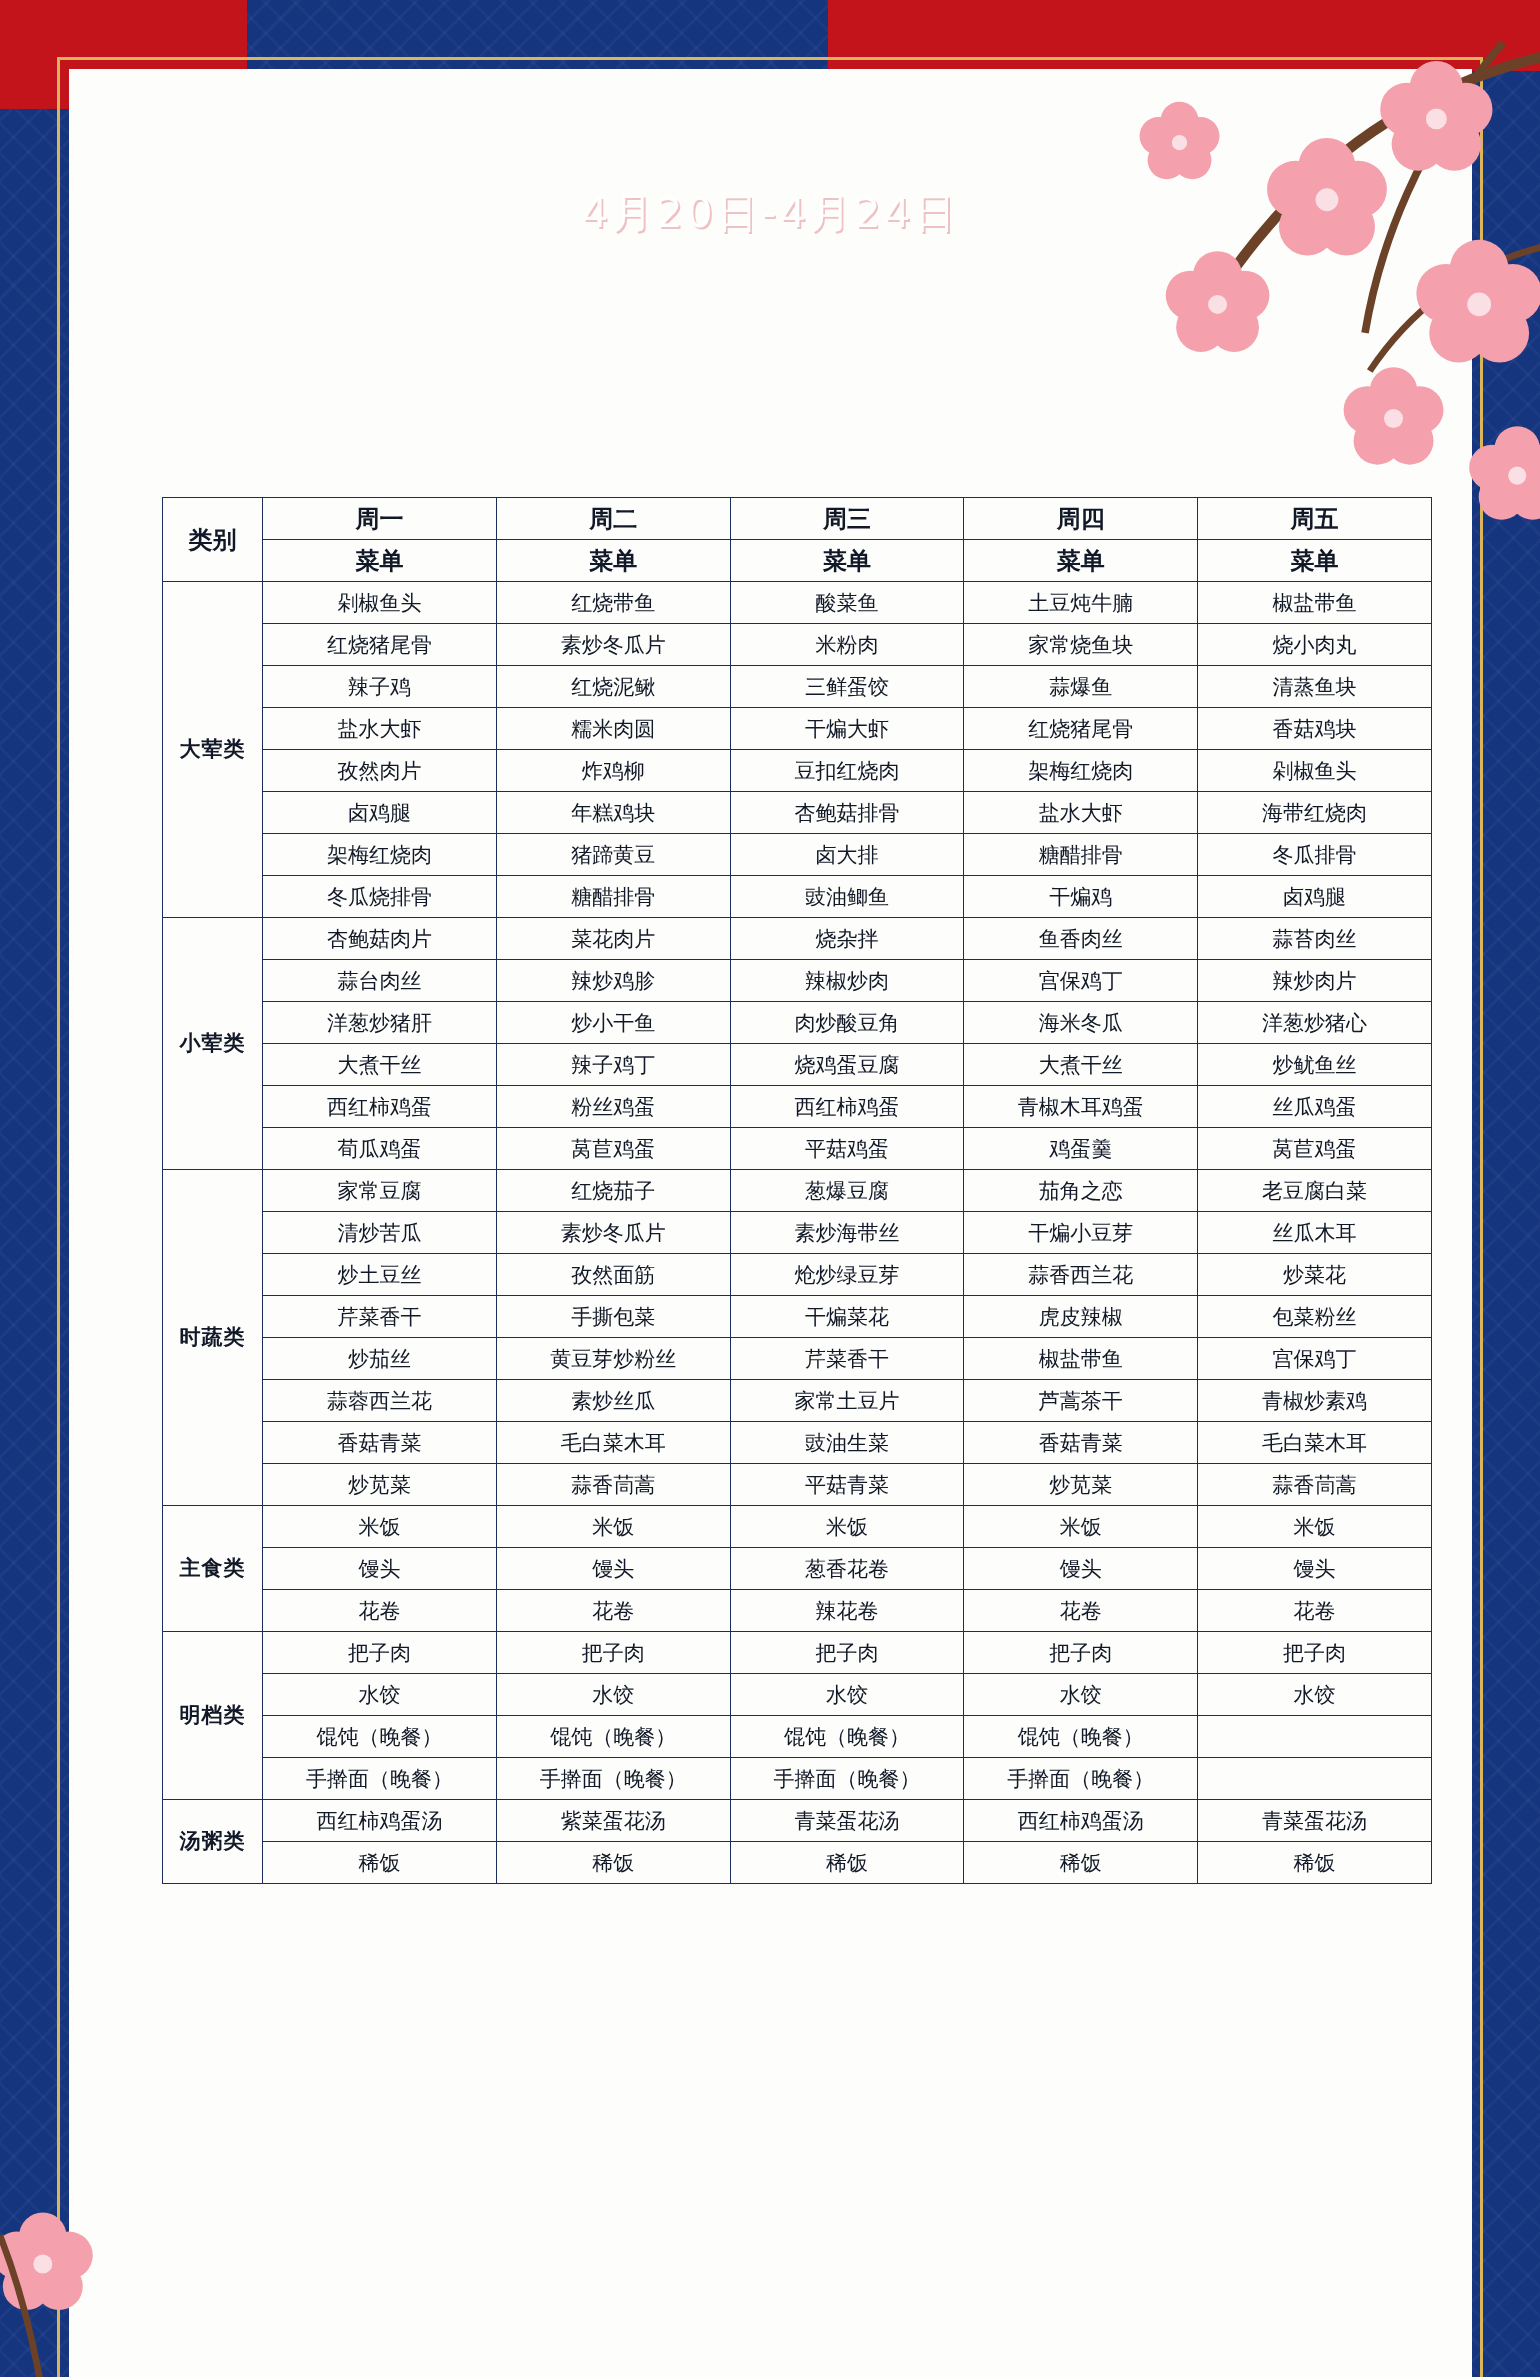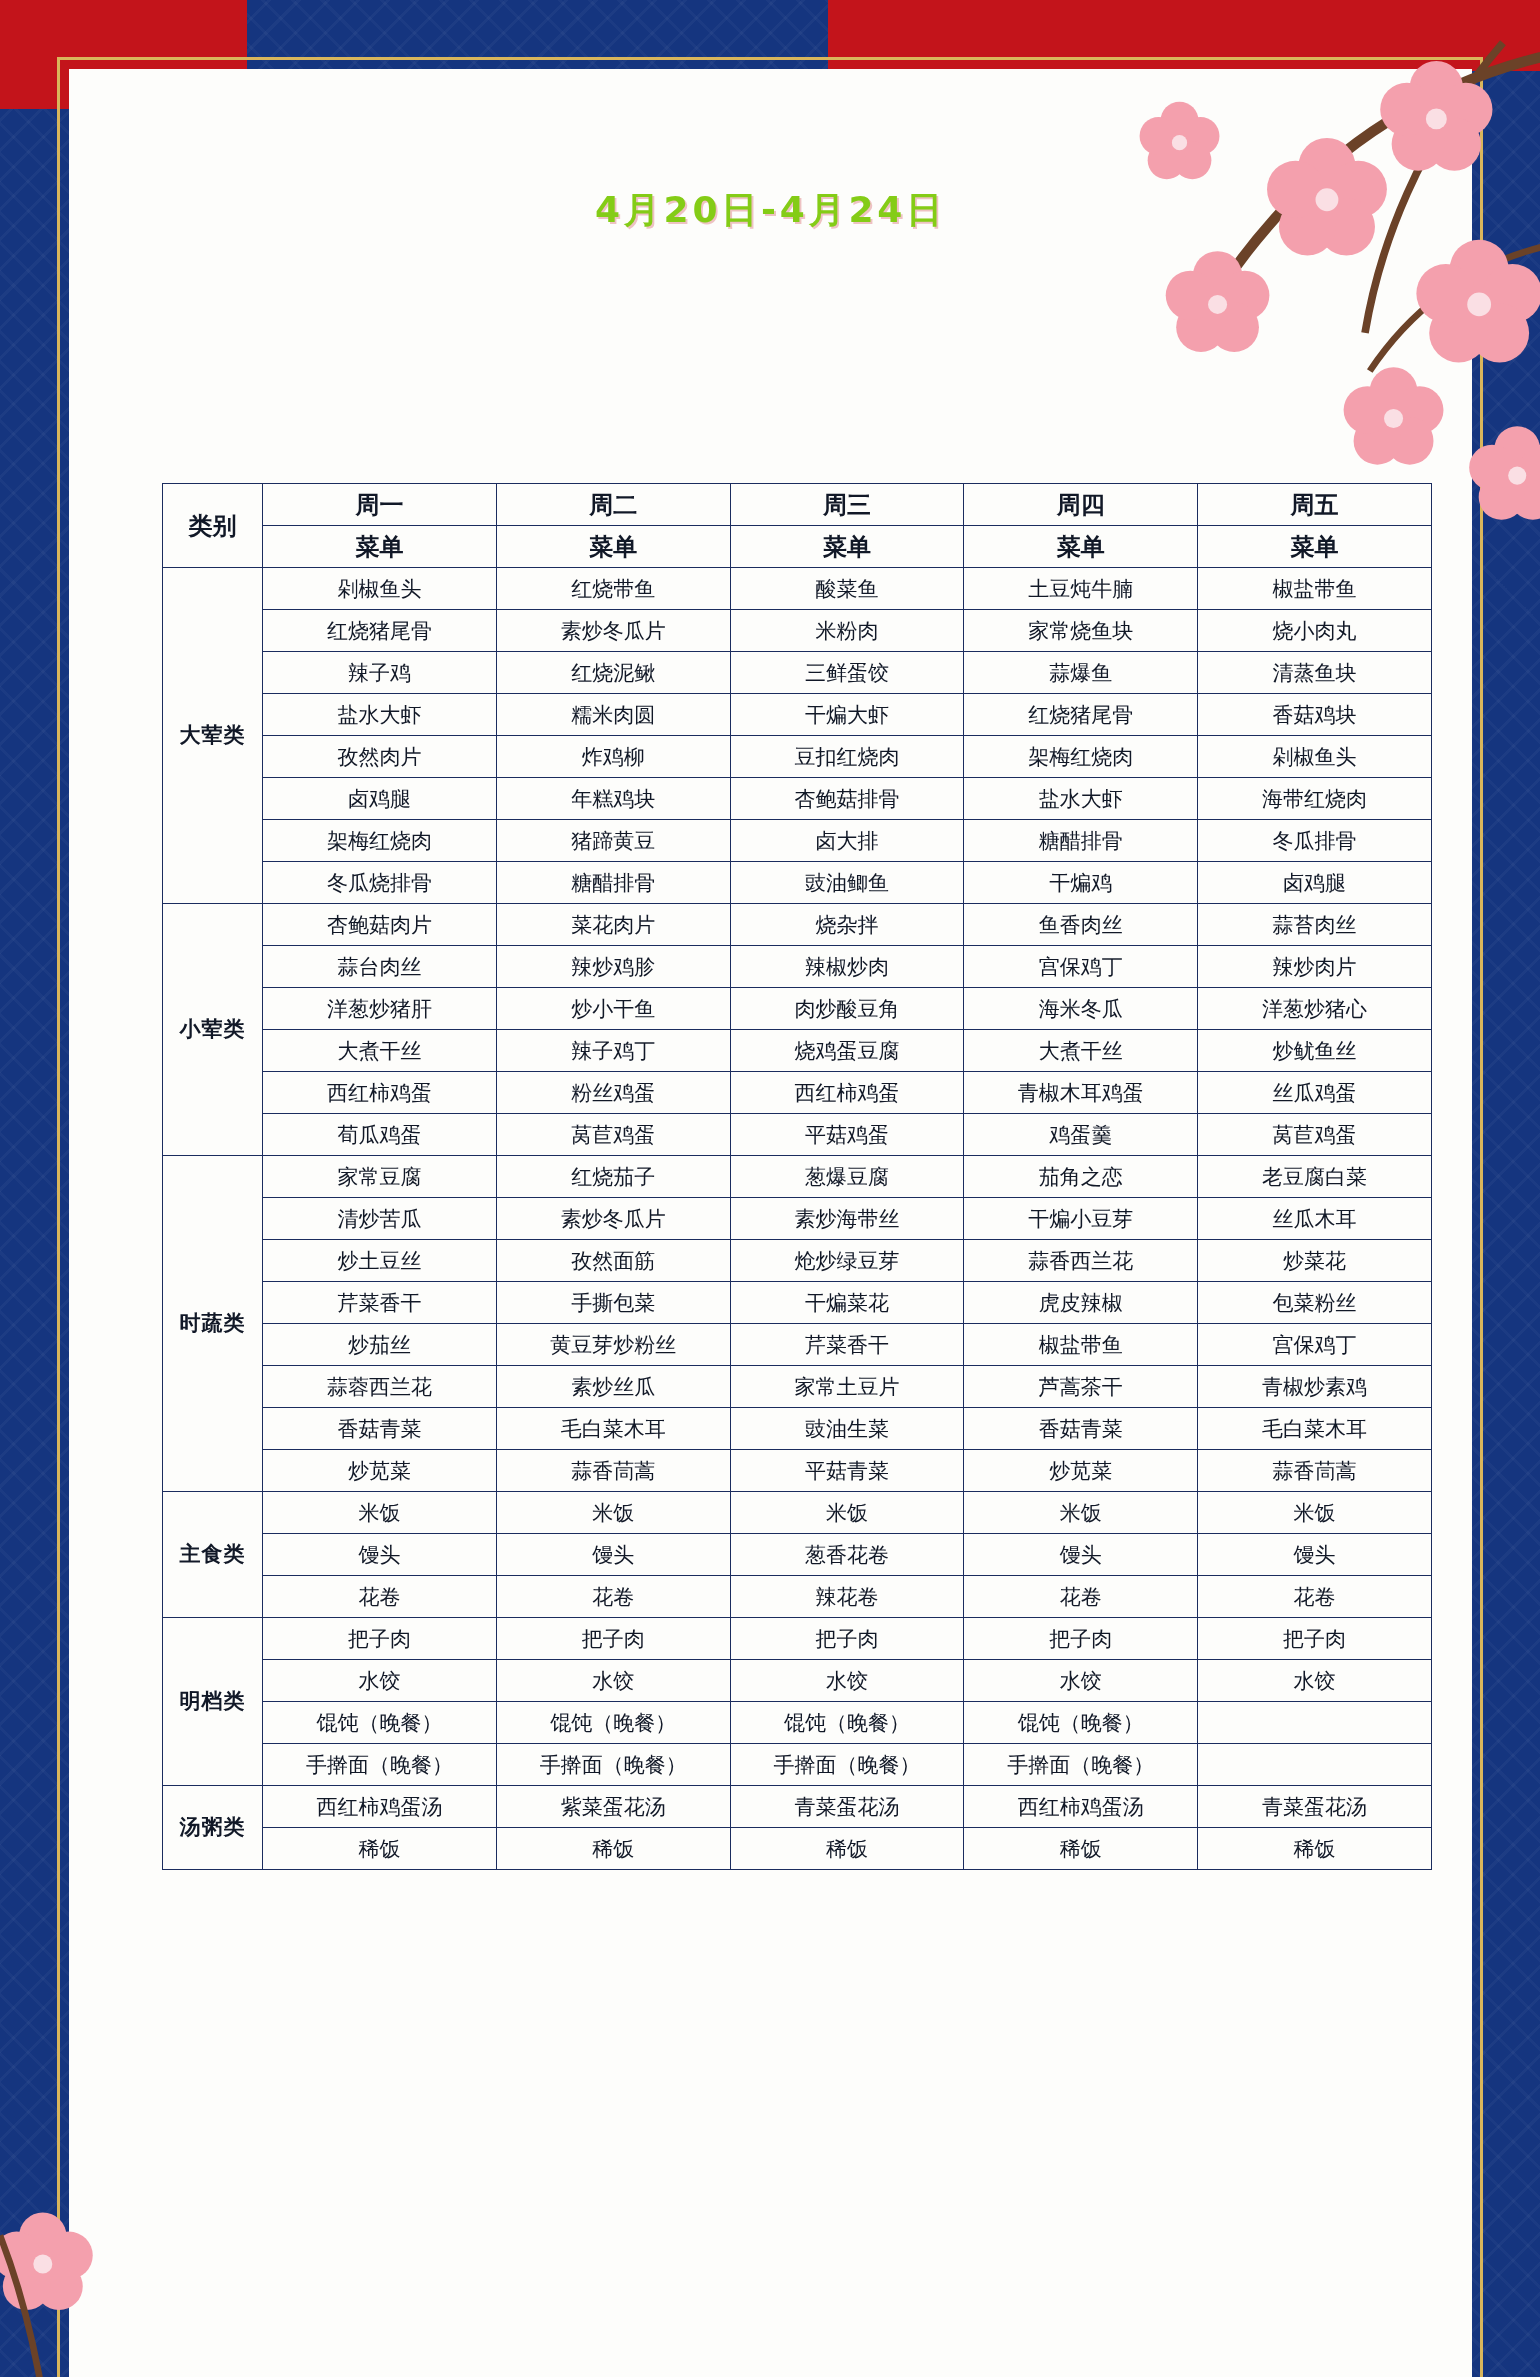--- a/index.html
+++ b/index.html
@@ -74,32 +74,32 @@
     text-shadow:
       3.3px 3.3px 0 #c3141b,
       4.8px 4.8px 0 rgba(0,0,0,0.12);
     -webkit-text-stroke: 1.9px #0e2a7a;
     line-height: 1.1;
     white-space: nowrap;
   }
   .date-range {
     margin-top: 28.5px;
     font-family: "DejaVu Sans", sans-serif;
-    font-size: 36px;
-    font-weight: bold;
+    font-size: 41px;
+    font-weight: normal;
     letter-spacing: 3.8px;
-    color: #84cc16;
+    color: #ffffff;
     text-shadow: 1.9px 1.9px 0 rgba(195,20,27,0.25);
   }
 
   
   .table-wrap {
     position: absolute;
     left: 136px;
-    top: 483px;
+    top: 497px;
     width: 1270px;
     padding-left: 26px;
   }
   table.menu {
     border-collapse: collapse;
     width: 100%;
     table-layout: fixed;
   }
   table.menu td, table.menu th {
     border: 1.4px solid #1b2c5e;

